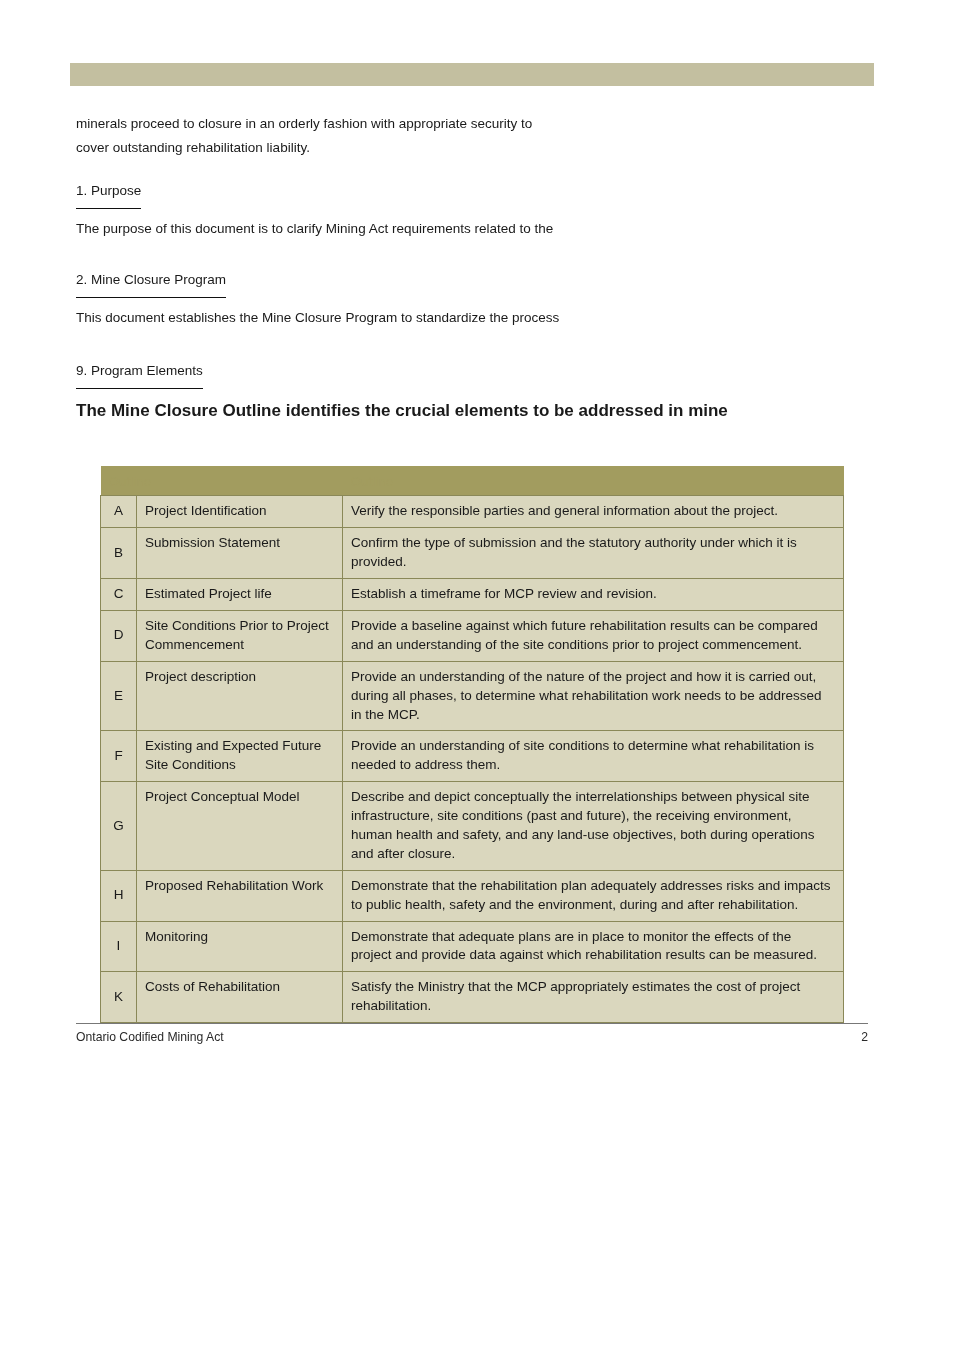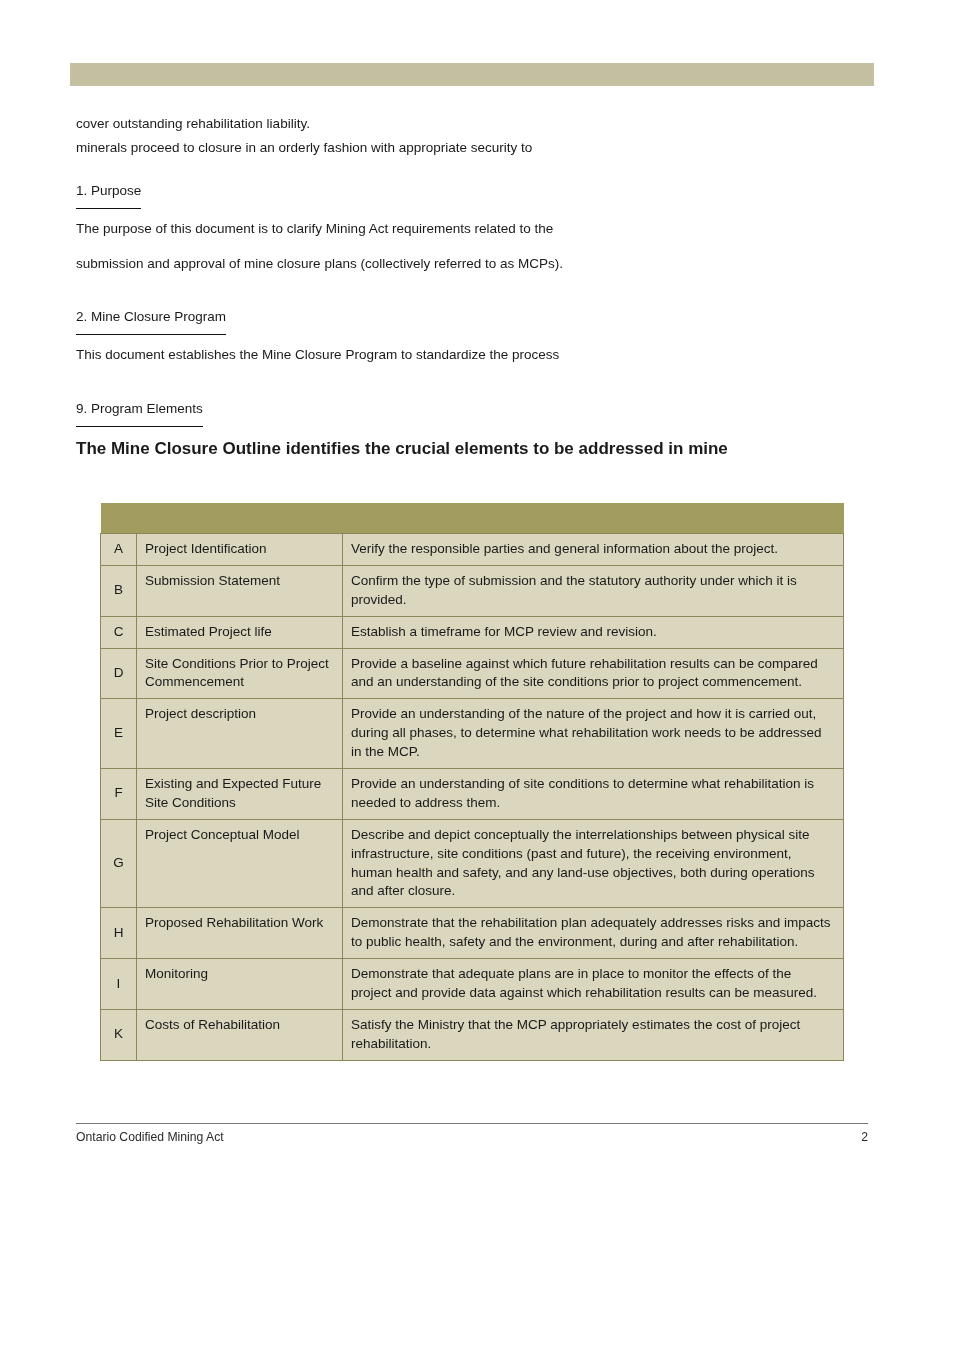--- a/index.html
+++ b/index.html
@@ -89,21 +89,20 @@
       width: 36px;
       text-align: center;
       vertical-align: middle;
     }
     table.program tbody td.col-element {
       width: 206px;
     }
     table.program tbody td.col-desc {
     }
     .footer {
-      margin-top: 62px;
       padding: 0 6px;
     }
     .footer-rule {
       border: none;
       border-top: 1px solid #777;
       margin-bottom: 6px;
     }
     .footer-line {
       display: flex;
       justify-content: space-between;
@@ -111,26 +110,25 @@
       color: #2a2a2a;
     }
   </style>
 </head>
 <body>
 
 <div class="header-bar"></div>
 
 <div class="content">
 
+  <p class="line">minerals proceed to closure in an orderly fashion with appropriate security to</p>
   <p class="line">cover outstanding rehabilitation liability.</p>
-  <p class="line">minerals proceed to closure in an orderly fashion with appropriate security to</p>
 
   <span class="heading-underlined">1. Purpose</span>
   <p class="intro-para">The purpose of this document is to clarify Mining Act requirements related to the</p>
-  <p class="intro-para2">submission and approval of mine closure plans (collectively referred to as MCPs).</p>
 
   <span class="heading-underlined" style="margin-top:18px">2. Mine Closure Program</span>
   <p class="intro-para2">This document establishes the Mine Closure Program to standardize the process</p>
 
   <span class="heading-underlined" style="margin-top:18px">9. Program Elements</span>
   <p class="plan-para">The Mine Closure Outline identifies the crucial elements to be addressed in mine</p>
 
   <div class="program-table-wrap">
     <table class="program">
       <thead>

